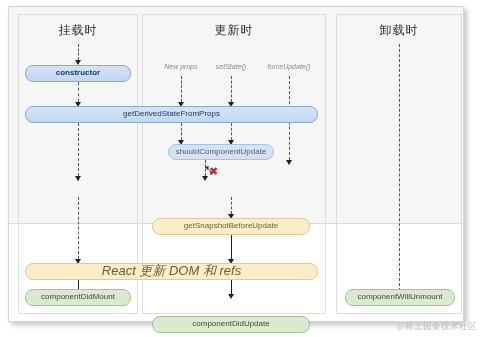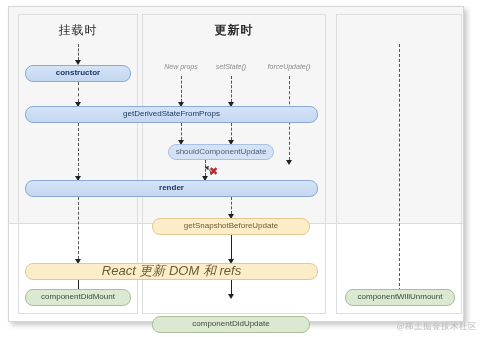--- a/index.html
+++ b/index.html
@@ -42,21 +42,21 @@
 
   .col-title{
     position:absolute;
     text-align:center;
     font-size:12px;
     color:#2b2b2b;
     letter-spacing:1px;
     font-family:"DejaVu Sans","Liberation Sans",sans-serif;
   }
   .t-mount  {left:18px; top:22px; width:120px;}
-  .t-update {left:142px;top:22px; width:184px;font-weight:bold;}
+  .t-update {left:142px;top:22px; width:184px;}
   .t-unmount{left:336px;top:22px; width:126px;}
 
   
   .node{
     position:absolute;
     box-sizing:border-box;
     display:flex;align-items:center;justify-content:center;
     font-size:8px;
     border-radius:8px;
     text-align:center;
@@ -142,20 +142,21 @@
   <div class="frame"></div>
   <div class="phase-band"></div>
   <div class="phase-divider"></div>
 
   <div class="col col-mount"></div>
   <div class="col col-update"></div>
   <div class="col col-unmount"></div>
 
   <div class="col-title t-mount">挂载时</div>
   <div class="col-title t-update">更新时</div>
+  <div class="col-title t-unmount">卸载时</div>
 
   <div class="dline" style="left:78px;top:44px;height:16px;"></div>
   <div class="arrowhead" style="left:74.5px;top:60px;"></div>
 
   <div class="node blue bold" style="left:25px;top:65px;width:106px;height:17px;">constructor</div>
 
   <div class="dline" style="left:78px;top:82px;height:20px;"></div>
   <div class="arrowhead" style="left:74.5px;top:102px;"></div>
 
   <div class="trigger" style="left:150px;top:63px;width:62px;">New props</div>
@@ -185,21 +186,20 @@
 
   <div class="dline" style="left:205px;top:160px;height:16px;"></div>
   <div class="arrowhead" style="left:201.5px;top:176px;"></div>
 
   <svg class="skip-arrow" style="left:200px;top:161px;" width="20" height="16" viewBox="0 0 20 16">
     <path d="M11 14 C 11 9, 8 7, 5 6" stroke="#333333" stroke-width="1" fill="none"></path>
     <path d="M5 6 L 9 5 L 7.5 9 Z" fill="#333333"></path>
   </svg>
   <div class="redx" style="left:209px;top:166px;">✖</div>
 
-  <div class="node blue bold" style="left:25px;top:180px;width:293px;height:17px;">render</div>
 
   <div class="dline" style="left:78px;top:197px;height:62px;"></div>
   <div class="arrowhead" style="left:74.5px;top:259px;"></div>
 
   <div class="dline" style="left:231px;top:197px;height:17px;"></div>
   <div class="arrowhead" style="left:227.5px;top:214px;"></div>
 
   <div class="node yellow" style="left:152px;top:218px;width:158px;height:17px;">getSnapshotBeforeUpdate</div>
 
   <div class="sline" style="left:231px;top:235px;height:24px;"></div>

